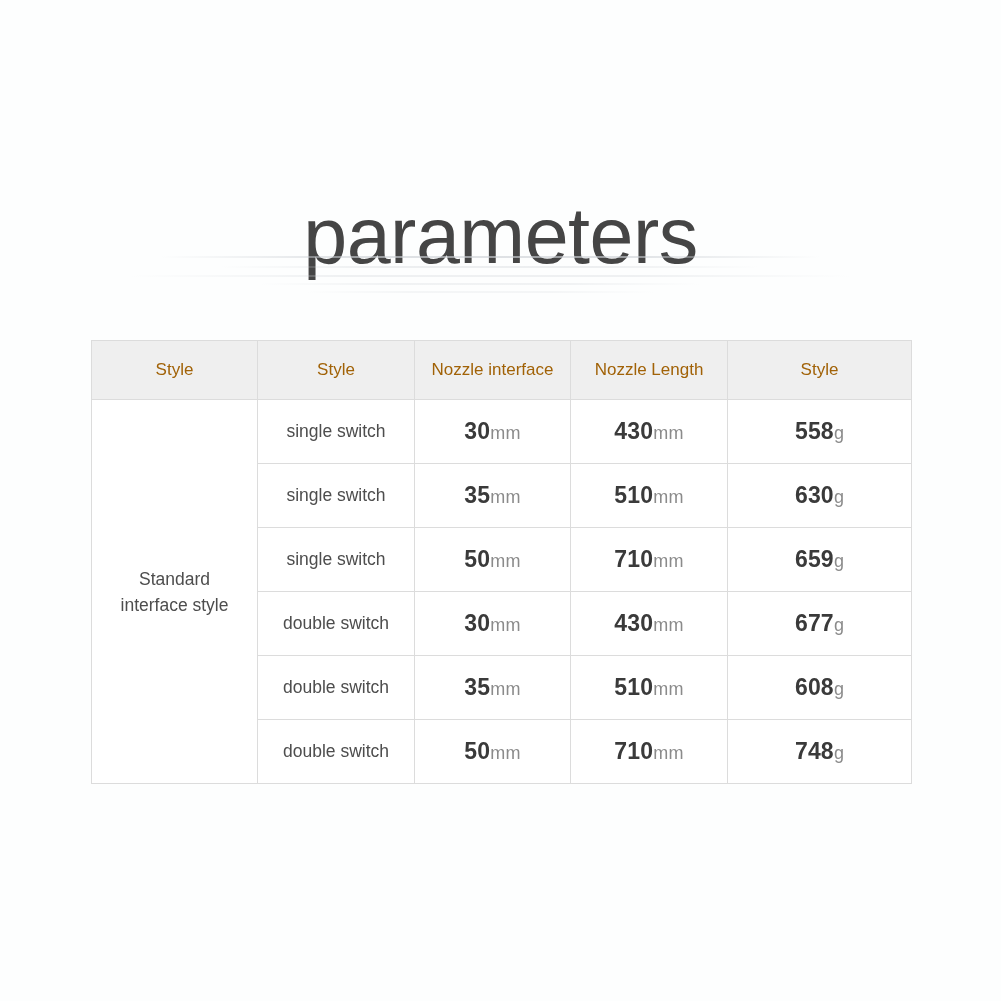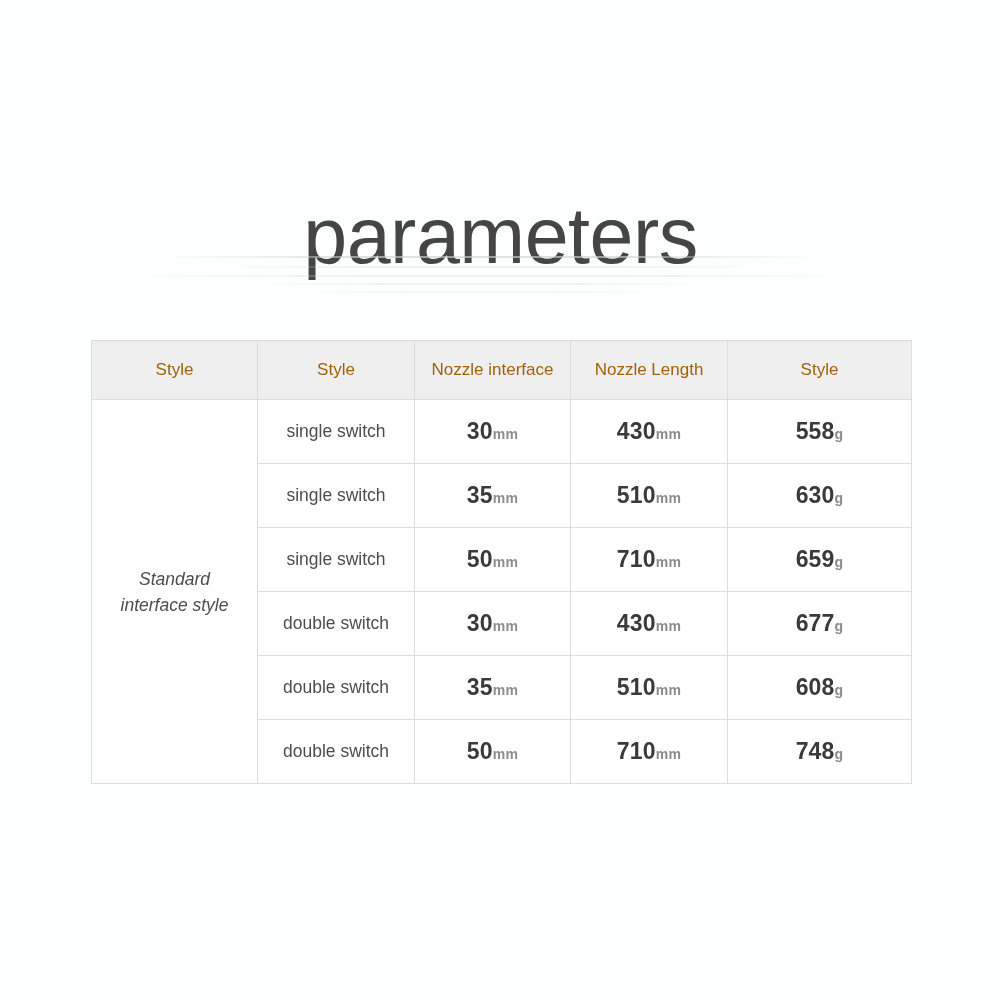--- a/index.html
+++ b/index.html
@@ -86,40 +86,39 @@
   }
   #spec-table tbody td {
     height: 63px;
     background: #ffffff;
   }
   td.style-cell {
     font-size: 17.5px;
     font-weight: 400;
     color: #4a4a4a;
     line-height: 26px;
-    font-style: italic;
   }
   td.type-cell {
     font-size: 17.5px;
     font-weight: 400;
     color: #3f3f3f;
   }
   td.measure-cell {
     color: #3a3a3a;
   }
   .num {
     font-size: 23px;
     font-weight: 600;
     color: #3a3a3a;
     letter-spacing: 0.2px;
     text-align: right;
   }
   .unit {
-    font-size: 14px;
-    font-weight: 700;
+    font-size: 18px;
+    font-weight: 400;
     color: #8b8b8b;
     letter-spacing: 0.2px;
   }
 
   
   col.c-style    { width: 166px; }
   col.c-type     { width: 157px; }
   col.c-nozzle   { width: 156px; }
   col.c-length   { width: 157px; }
   col.c-weight   { width: 184px; }

